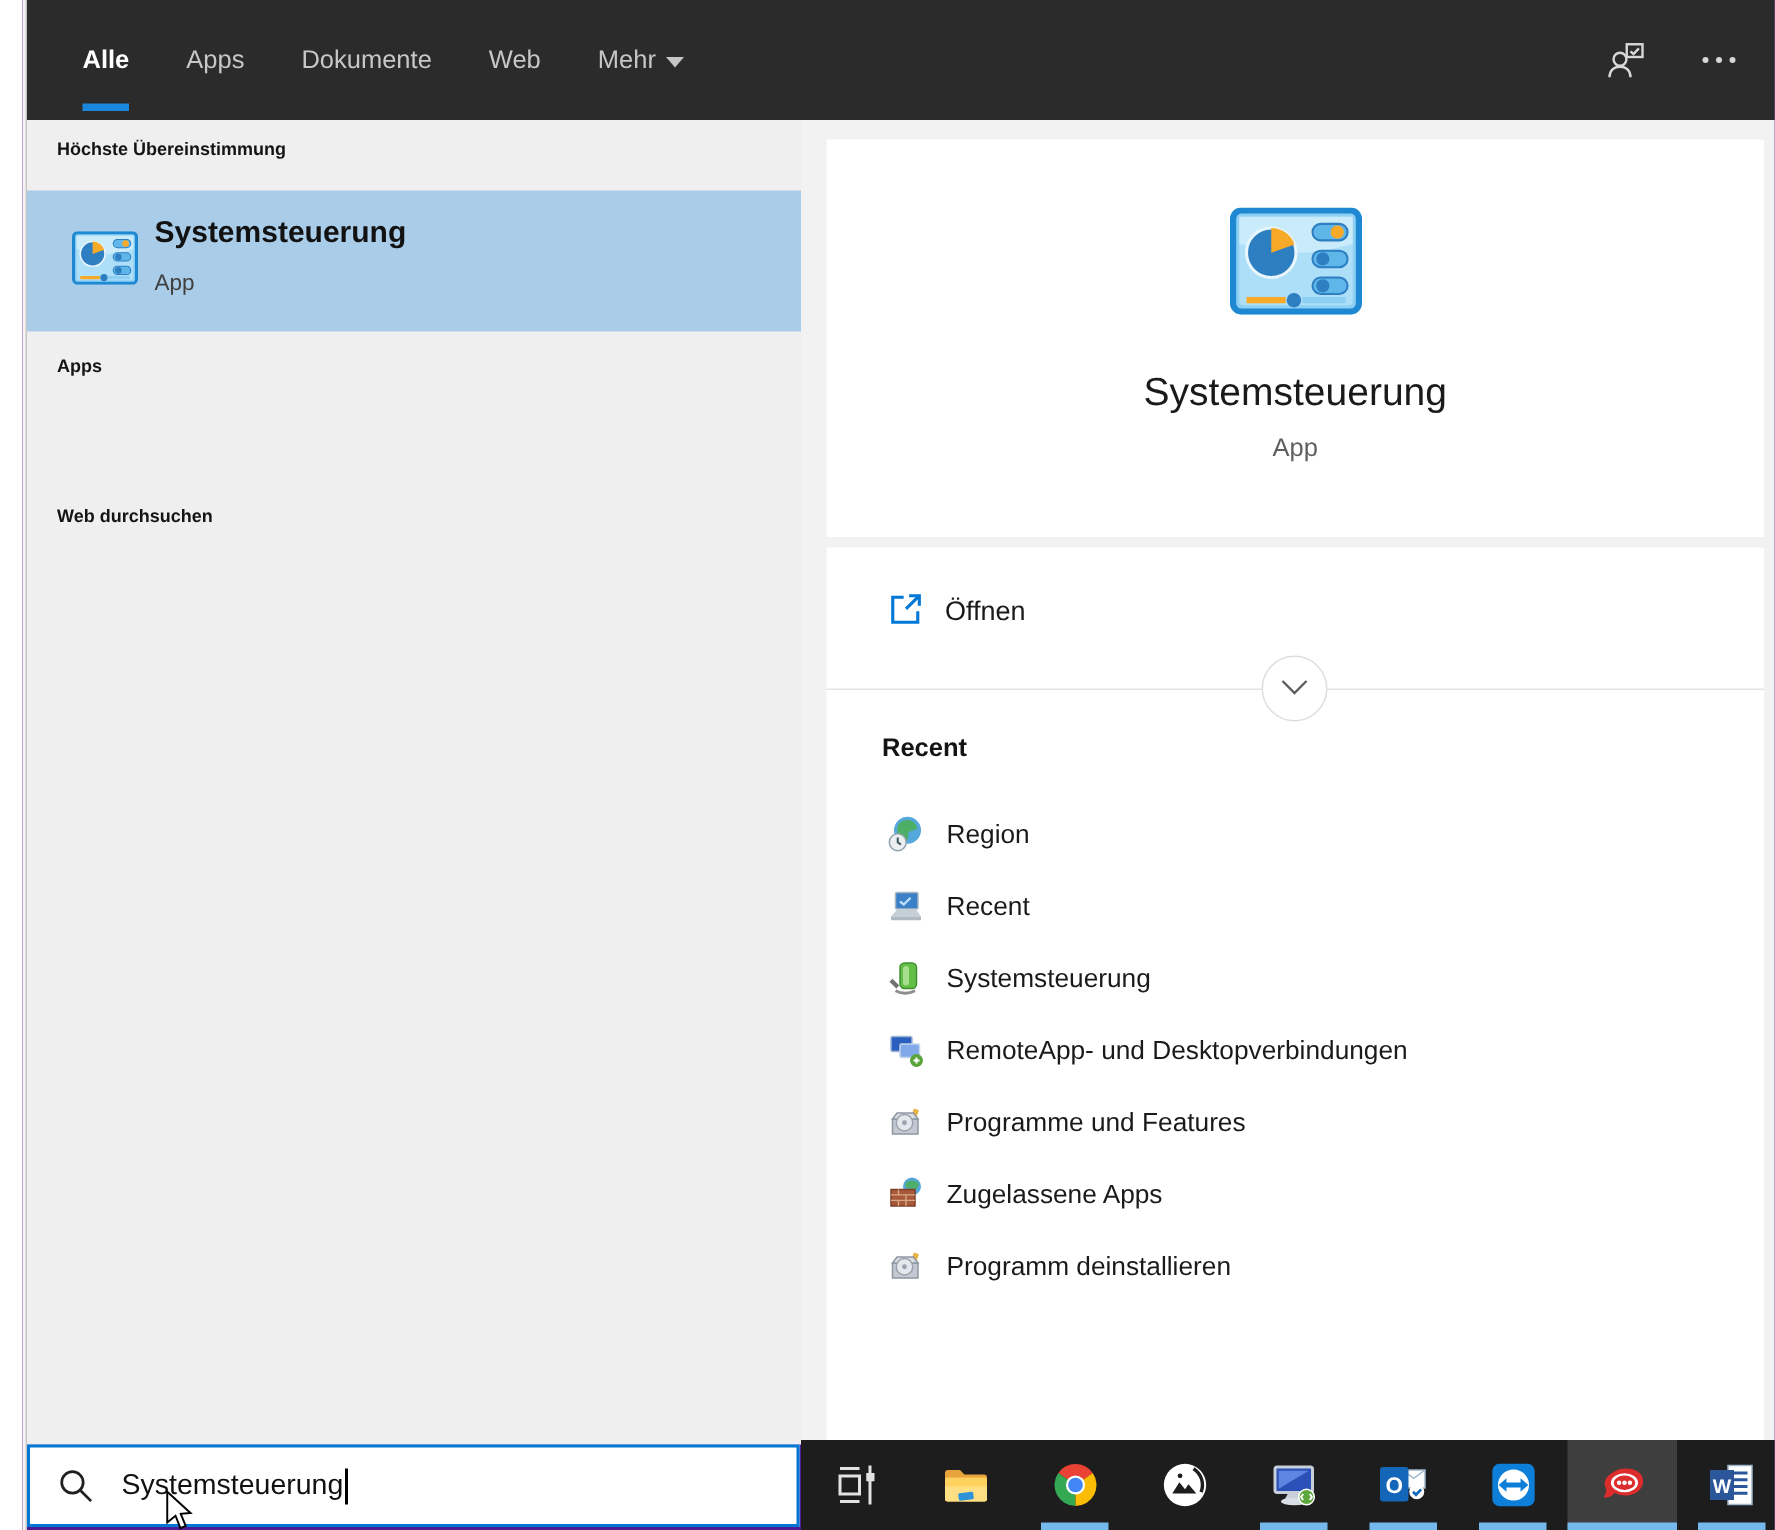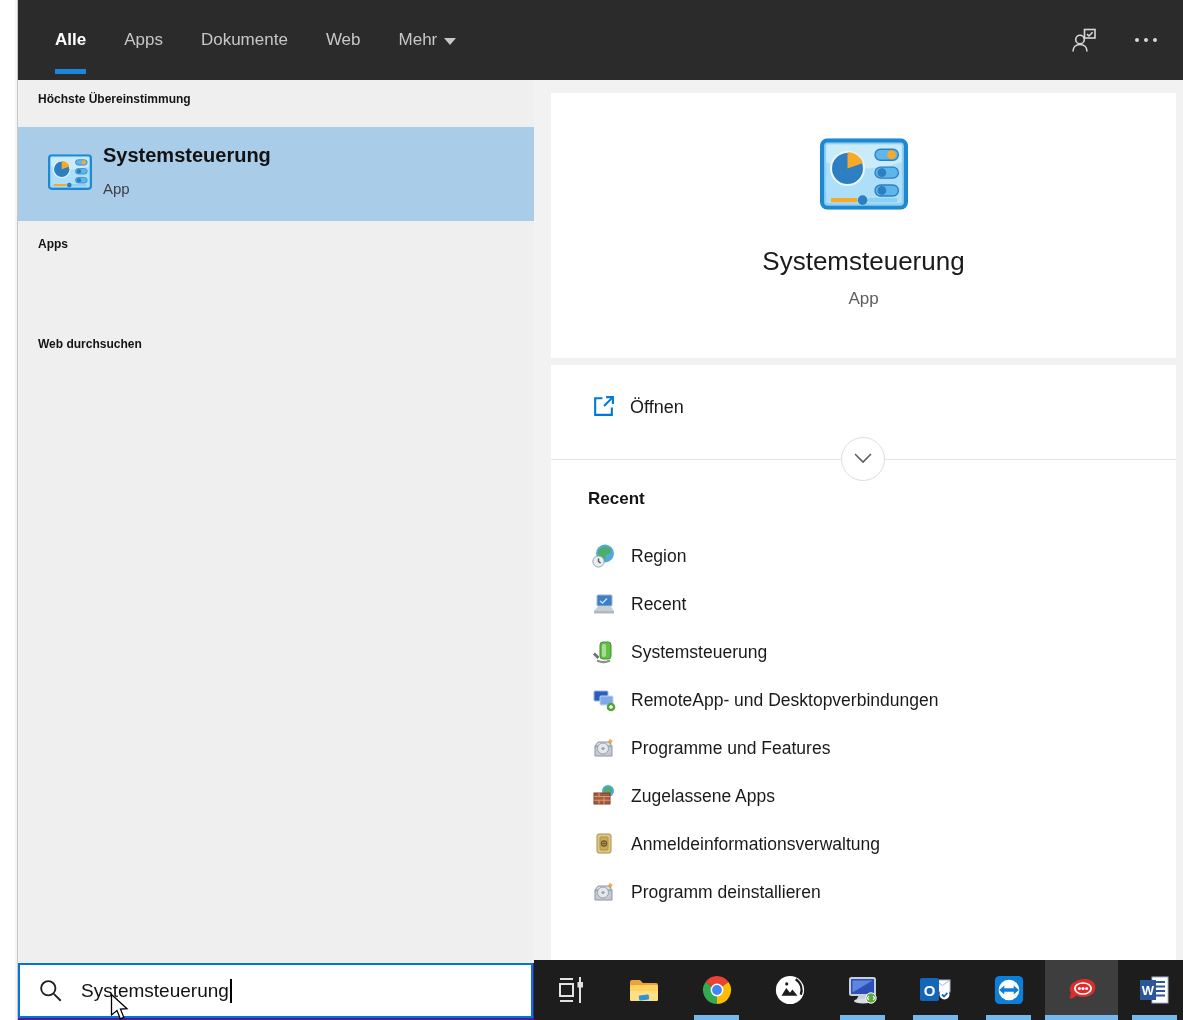--- a/index.html
+++ b/index.html
@@ -251,31 +251,20 @@
             <svg width="26" height="26" viewBox="0 0 26 26">
               <circle cx="17" cy="8" r="6" fill="#54A8DC"></circle>
               <path d="M13 5.5c2-2 6-2 8 0 1 2 0 3.6-2 4.6-2-1-5 0-6-2-1-1 0-1.8 0-2.6z" fill="#4CAF50" opacity="0.8"></path>
               <rect x="3" y="10" width="16" height="11" fill="#A8593A" stroke="#7E3F27"></rect>
               <path d="M3 13.6h16M3 17.2h16M8 10v3.6M13 13.6v3.6M8 17.2V21M13 17.2V21" stroke="#D9A886" stroke-width="0.9"></path>
             </svg>
           </span>
           <span class="rlabel">Zugelassene Apps</span>
         </div>
 
-        <div class="recent-row">
-          <span class="ricon">
-            <svg width="26" height="26" viewBox="0 0 26 26">
-              <rect x="6" y="3" width="14" height="19" rx="2" fill="#E0C97E" stroke="#A88F4E"></rect>
-              <rect x="9" y="6" width="8" height="13" rx="1" fill="#C7AC5C" stroke="#A88F4E"></rect>
-              <circle cx="13" cy="12.5" r="2.6" fill="none" stroke="#6E5B2E" stroke-width="1.3"></circle>
-              <path d="M13 9.5v6M10 12.5h6" stroke="#6E5B2E" stroke-width="0.9"></path>
-            </svg>
-          </span>
-          <span class="rlabel">Anmeldeinformationsverwaltung</span>
-        </div>
 
         <div class="recent-row">
           <span class="ricon">
             <svg width="26" height="26" viewBox="0 0 26 26">
               <rect x="17" y="4.5" width="3.5" height="7" fill="#E9B23C" transform="rotate(20 19 8)"></rect>
               <path d="M4 11h17v10H4z" fill="#C3C9D2" stroke="#8F97A3"></path>
               <path d="M4 11l3-4h11l3 4z" fill="#D8DDE4" stroke="#8F97A3"></path>
               <circle cx="12" cy="13.5" r="5.5" fill="#E4E8ED" stroke="#9AA2AE"></circle>
               <circle cx="12" cy="13.5" r="1.6" fill="#9AA2AE"></circle>
             </svg>

